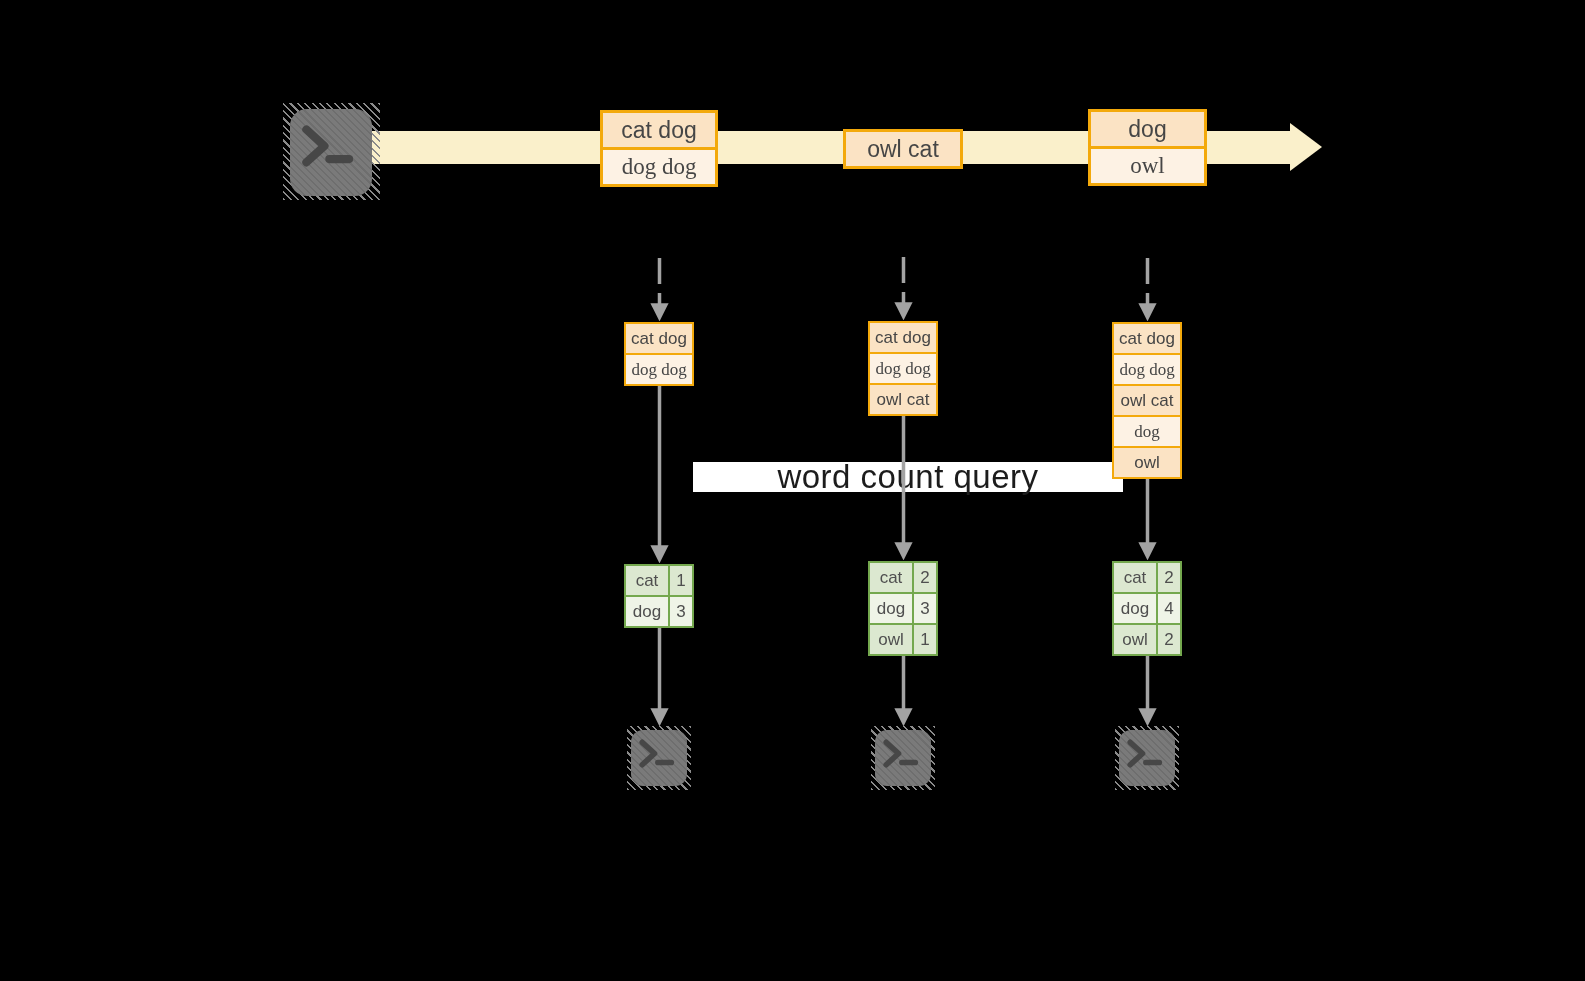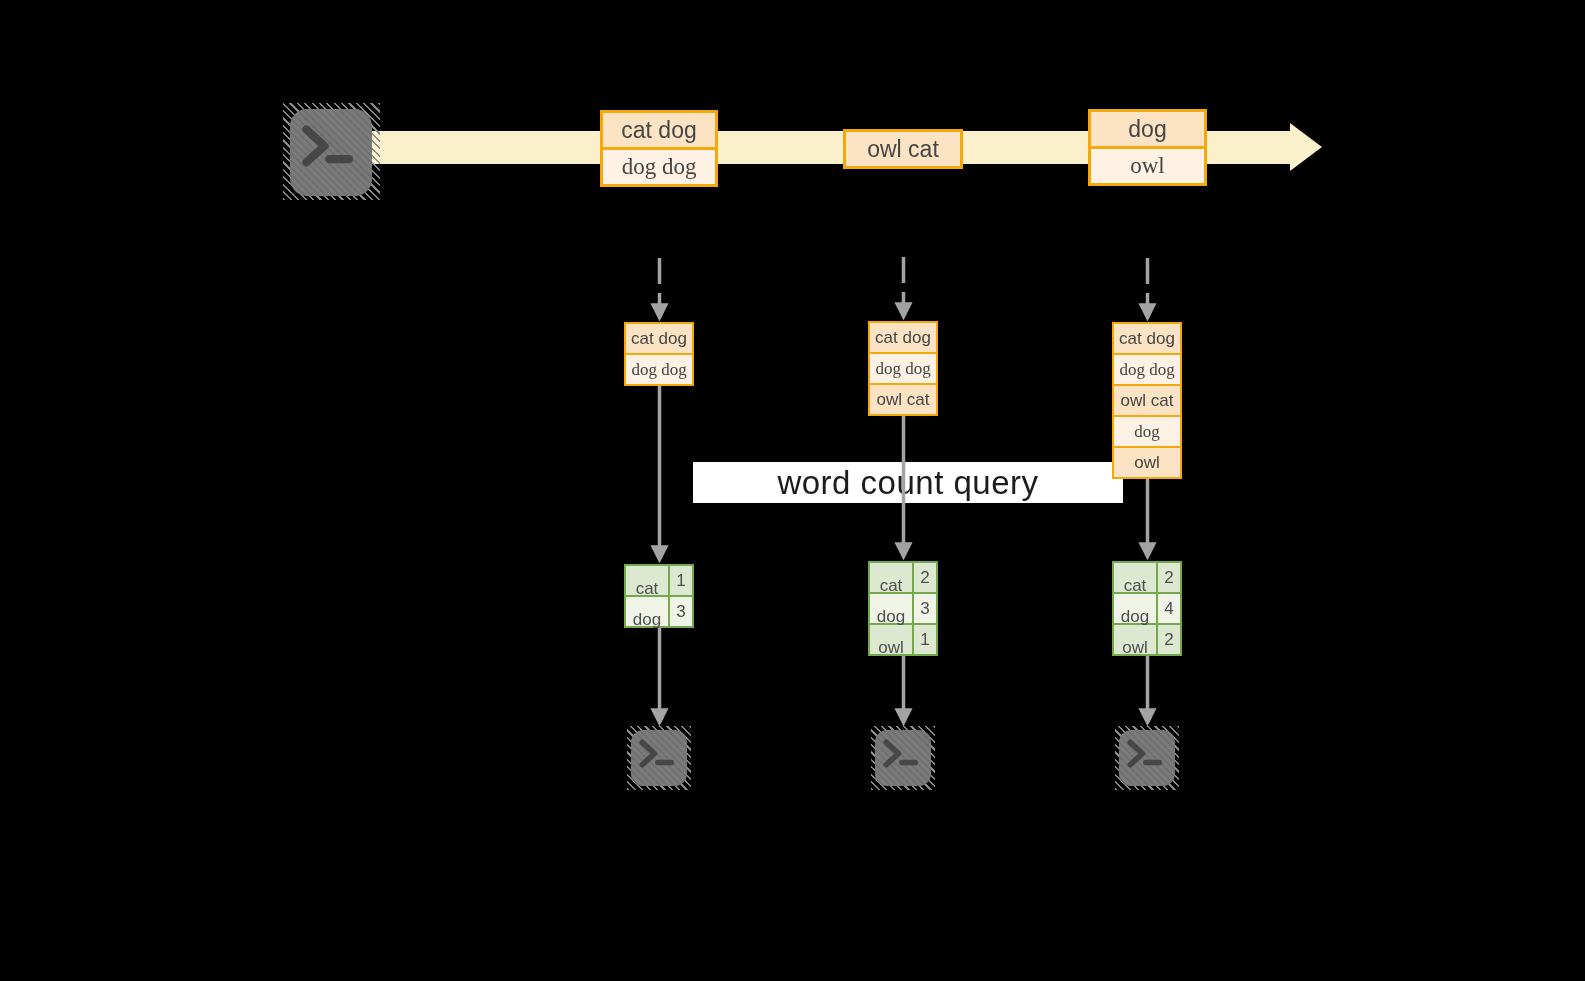--- a/index.html
+++ b/index.html
@@ -44,30 +44,30 @@
   .batch-3 { left:1088px; top:109px; width:113px; }
   
   .state { position:absolute; width:66px; border:2px solid var(--amber,#f3a90b); z-index:3; }
   .state .srow { height:29px; line-height:29px; text-align:center; font-size:17px; color:var(--text,#464646); }
   .state .srow + .srow { border-top:2px solid var(--amber,#f3a90b); }
   .state-1 { left:624px; top:322px; }
   .state-2 { left:868px; top:321px; }
   .state-3 { left:1112px; top:322px; }
   
   .query-band {
-    position:absolute; left:693px; top:462px; width:430px; height:41px;
+    position:absolute; left:693px; top:462px; width:430px; height:30px;
     background:var(--band,#ffffff); z-index:1;
     display:flex; align-items:center; justify-content:center;
   }
   .query-band span { font-size:33px; color:var(--query-text,#1c1c1c); letter-spacing:0.5px; }
   
   .gtable { position:absolute; width:66px; border:2px solid var(--green,#74a84e); z-index:3; }
   .gtable .grow { display:flex; height:29px; }
   .gtable .grow + .grow { border-top:2px solid var(--green,#74a84e); }
-  .gword { width:42px; line-height:29px; text-align:center; font-size:17px; color:#4f4f4f;margin-top:8px; }
+  .gword { width:42px; line-height:29px; text-align:center; font-size:17px; color:#4f4f4f; }
   .gcount { flex:1; border-left:2px solid var(--green,#74a84e); line-height:29px; text-align:center; font-size:17px; color:#4f4f4f; }
   .gfill-d { background:var(--green-dark,#dce8d0); }
   .gfill-l { background:var(--green-light,#eff4e7); }
   .gtable-1 { left:624px; top:564px; }
   .gtable-2 { left:868px; top:561px; }
   .gtable-3 { left:1112px; top:561px; }
   
   .arrows { position:absolute; left:0; top:0; z-index:2; }
 </style>
 </head>

